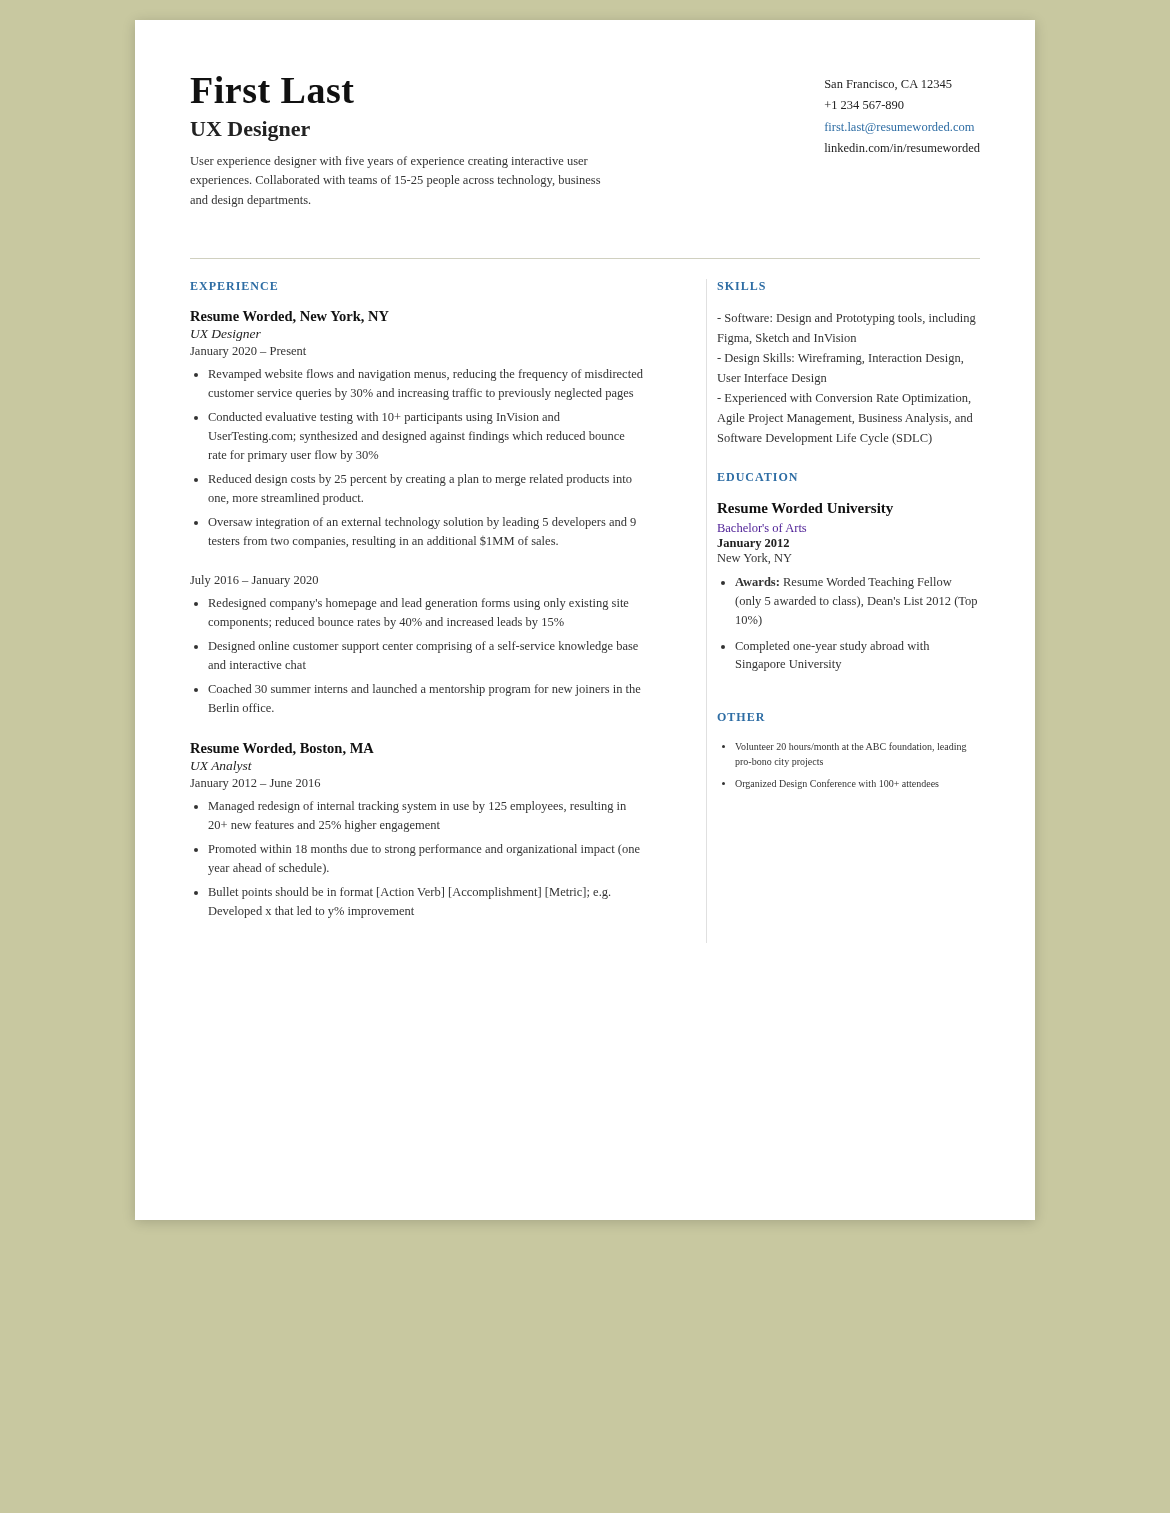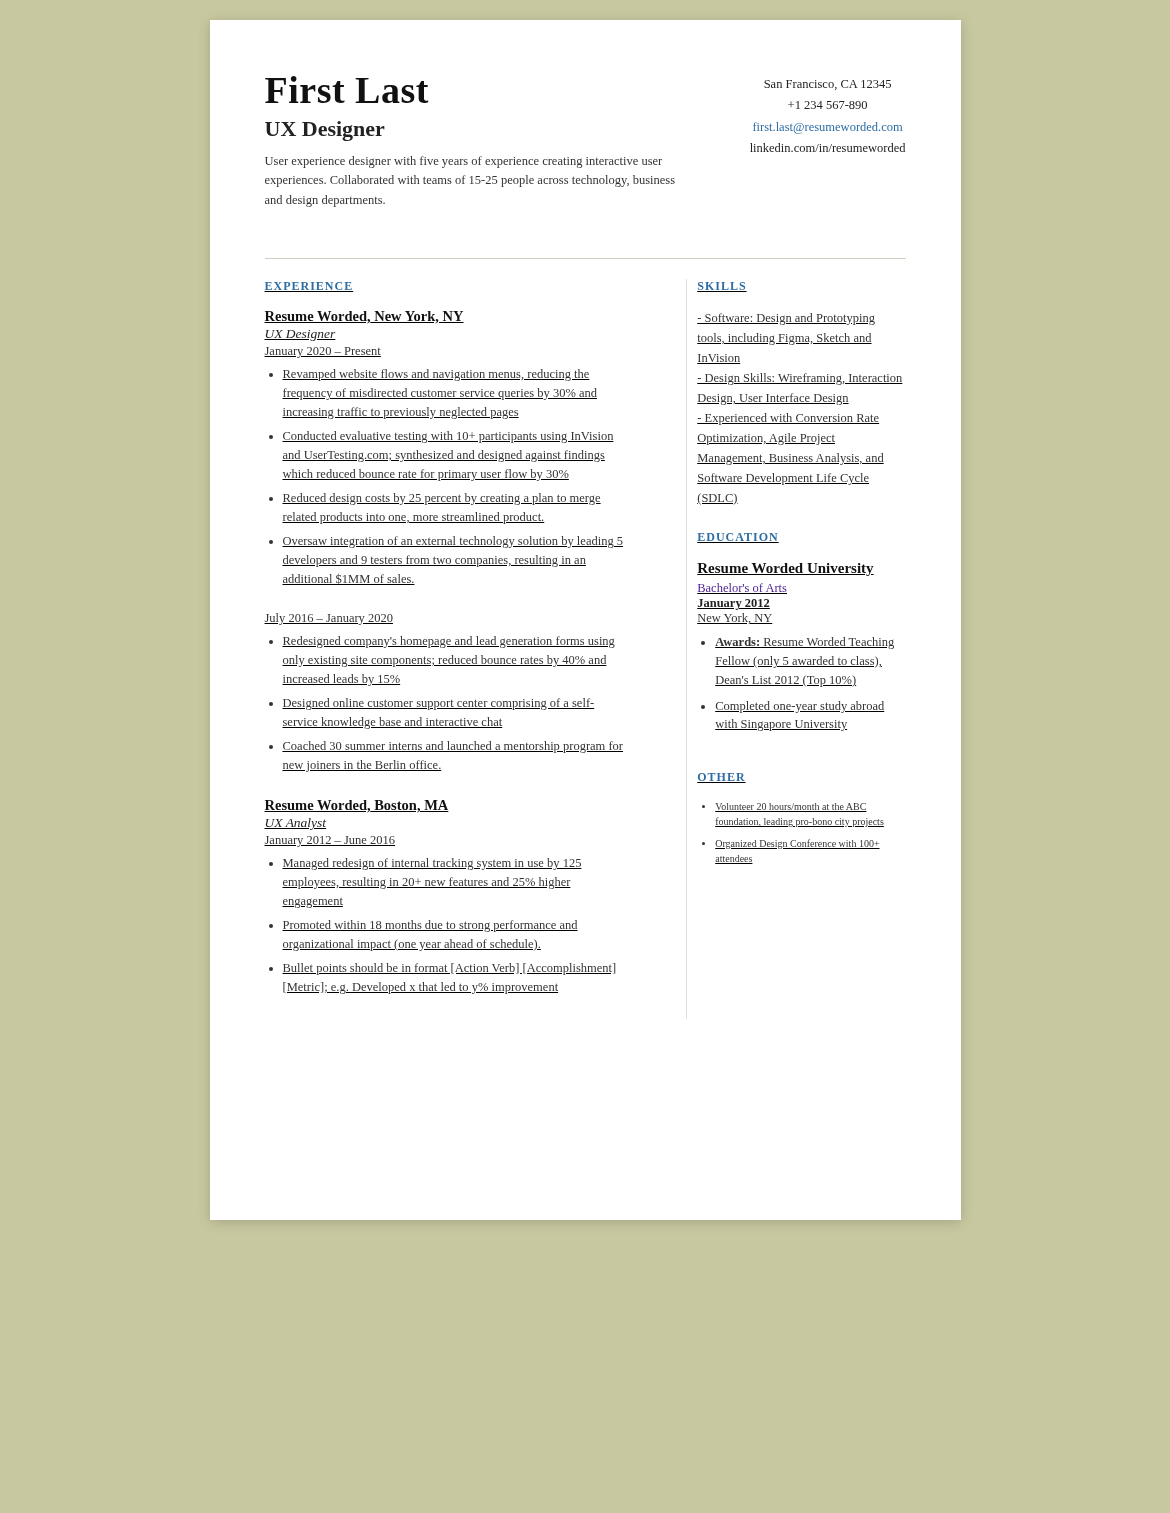--- a/index.html
+++ b/index.html
@@ -6,49 +6,48 @@
     body {
       background: #c8c8a0;
       display: flex;
       justify-content: center;
       align-items: flex-start;
       padding: 20px;
       font-family: Georgia, 'Times New Roman', serif;
     }
     .resume-container {
       background: #ffffff;
-      width: 751px;
+      width: 900px;
       min-height: 1200px;
       padding: 50px 55px 50px 55px;
       box-shadow: 0 2px 12px rgba(0,0,0,0.18);
     }
     .resume-body {
       display: flex;
       gap: 63px;
-      text-decoration: underline;
     }
     .left-col {
       flex: 1.55;
     }
     .right-col {
       flex: 0.9;
       padding-left: 10px;
       border-left: 1px solid #e0e0e0;
     }
     
     .header {
       display: flex;
       justify-content: space-between;
       align-items: flex-start;
       margin-bottom: 30px;
       padding-bottom: 18px;
     }
     .header-left { flex: 1; }
     .header-right {
-      text-align: center;
+      text-align: left;
       font-size: 12.5px;
       color: #222;
       line-height: 1.7;
       padding-top: 4px;
     }
     .name {
       font-size: 38px;
       font-weight: 900;
       color: #111;
       font-family: Georgia, serif;

